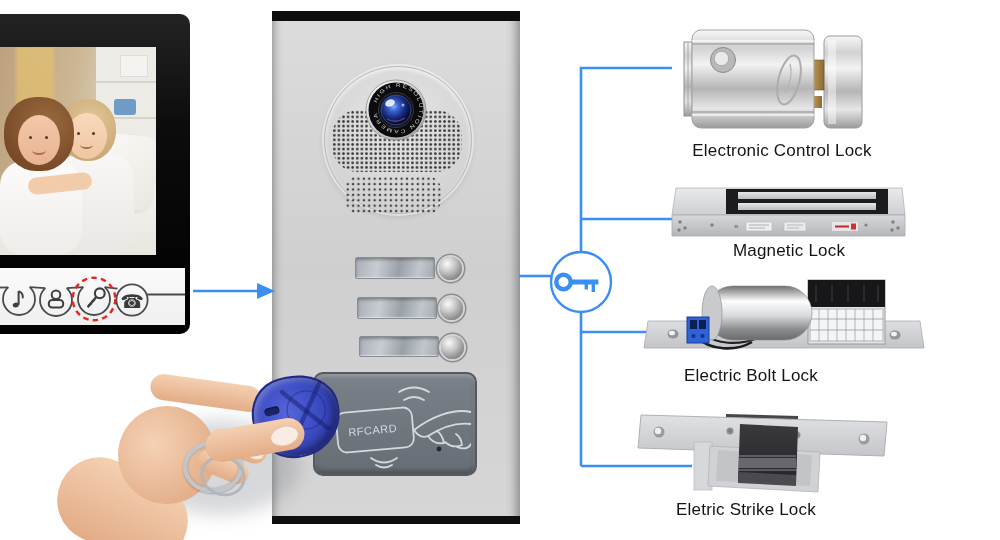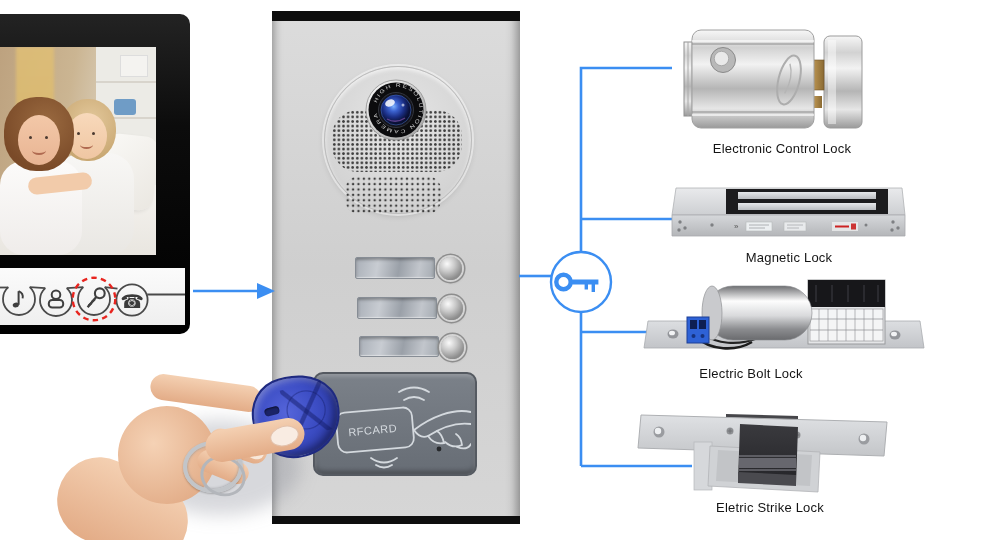--- a/index.html
+++ b/index.html
@@ -33,21 +33,21 @@
   #rfid{left:41px;top:361px;width:160px;height:100px;border-radius:10px;
         background:linear-gradient(180deg,#7b8189,#676d75);border:2px solid #555a61;
         box-shadow:inset 0 2px 4px rgba(255,255,255,.25), inset 0 -3px 5px rgba(0,0,0,.3);}
   
   .skin{background:linear-gradient(180deg,#f4d0b2,#e3ac87);}
   #fob{left:252px;top:376px;width:84px;height:78px;transform:rotate(-14deg);}
   #fob .body{left:0;top:0;width:84px;height:78px;border-radius:40% 52% 50% 46% / 46% 44% 54% 50%;
        background:radial-gradient(circle at 40% 42%,#5565da 0%,#3c4dc4 45%,#2c3aa6 80%,#232f8d 100%);
        border:2px solid #1f2a80;box-shadow:inset 2px 3px 6px rgba(255,255,255,.3), inset -3px -4px 8px rgba(0,0,20,.45);}
   
-  .lock-label{font-size:13px;color:#141414;white-space:nowrap;transform:translateX(-50%);letter-spacing:.2px;}
+  .lock-label{font-size:17px;color:#141414;white-space:nowrap;transform:translateX(-50%);letter-spacing:.2px;}
 </style>
 </head>
 <body>
 
 <div id="stage">
 
   <div class="abs" id="monitor">
     <div class="abs" id="photo">
       <div class="abs" style="left:16px;top:0;width:38px;height:130px;background:linear-gradient(180deg,#e0bf76,#d9b766);opacity:.85;filter:blur(1.5px);"></div>
       <div class="abs" style="left:96px;top:0;width:60px;height:150px;background:repeating-linear-gradient(180deg,#ecebe6 0 34px,#d8d4cc 34px 36px);"></div>
@@ -275,21 +275,21 @@
     </g>
     <text x="68" y="47" font-size="8" fill="#555">»</text>
     <rect x="80" y="40" width="26" height="9" fill="#eceff1" stroke="#b5b8ba" stroke-width=".6"></rect>
     <path d="M83,43 h20 M83,46 h16" stroke="#9ea1a4" stroke-width=".8"></path>
     <rect x="118" y="40" width="22" height="9" fill="#e8eaec" stroke="#b5b8ba" stroke-width=".6"></rect>
     <path d="M121,43 h16 M121,46 h12" stroke="#a8abae" stroke-width=".8"></path>
     <rect x="166" y="40" width="26" height="9" fill="#f4f4f4" opacity=".7"></rect>
     <path d="M169,44.5 h14" stroke="#cc2222" stroke-width="2"></path>
     <rect x="185" y="41.5" width="5" height="6" fill="#cc3333"></rect>
   </svg>
-  <div class="abs lock-label" style="left:789px;top:250px;">Magnetic Lock</div>
+  <div class="abs lock-label" style="left:789px;top:241px;">Magnetic Lock</div>
 
   <svg class="abs" style="left:640px;top:276px;z-index:2;" width="290" height="78" viewBox="0 0 290 78">
     <defs>
       <linearGradient id="plate" x1="0" y1="0" x2="0" y2="1">
         <stop offset="0" stop-color="#dcdee1"></stop>
           <stop offset="1" stop-color="#c2c4c8"></stop>
       </linearGradient>
       <linearGradient id="cyl" x1="0" y1="0" x2="0" y2="1">
         <stop offset="0" stop-color="#6f7073"></stop>
           <stop offset=".28" stop-color="#fdfdfd"></stop>
@@ -343,15 +343,15 @@
     <circle cx="165" cy="29" r="3.5" fill="#8f9194"></circle>
       <path d="M162.5,29 h5 M165,26.5 v5" stroke="#6a6c6f" stroke-width=".8"></path>
     <rect x="62" y="36" width="18" height="48" fill="#d6d8db" stroke="#b5b7ba" stroke-width=".7"></rect>
     <polygon points="78,40 188,46 186,86 76,80" fill="#d0d2d5" stroke="#b2b4b7" stroke-width=".8"></polygon>
     <polygon points="86,44 180,49 178,80 84,75" fill="#c2c4c7"></polygon>
     <polygon points="108,18 166,21 164,78 106,75" fill="url(#keeper)"></polygon>
     <rect x="107" y="52" width="57" height="10" fill="#6e6e75" opacity=".9"></rect>
     <path d="M107,50 h57 M107,64 h57" stroke="#8d8d95" stroke-width="1"></path>
     <polygon points="106,66 164,69 164,80 106,77" fill="#4a4a4f"></polygon>
   </svg>
-  <div class="abs lock-label" style="left:746px;top:500px;margin-left:24px;">Eletric Strike Lock</div>
+  <div class="abs lock-label" style="left:746px;top:500px;">Eletric Strike Lock</div>
 
 </div>
 
 </body></html>

